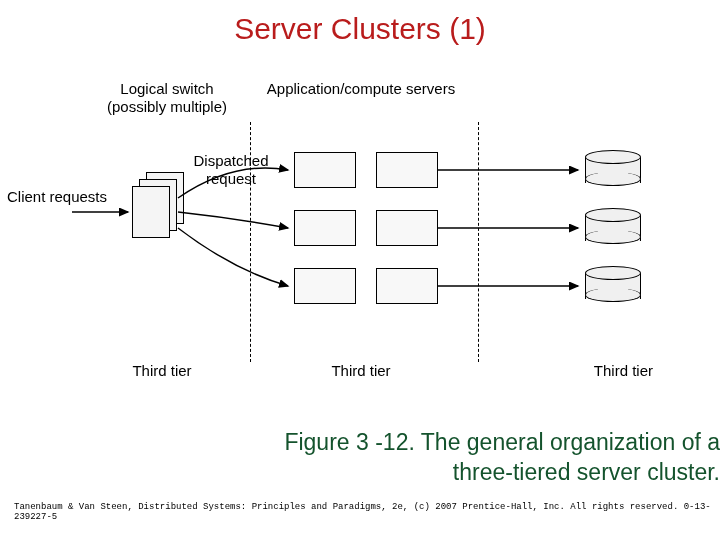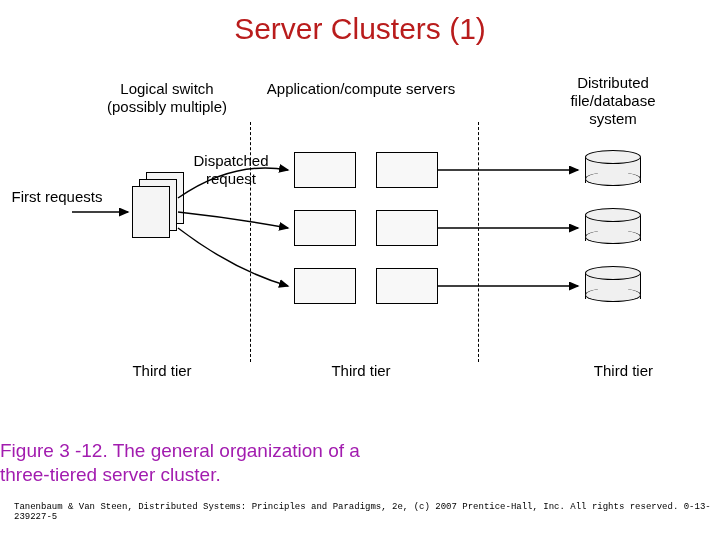--- a/index.html
+++ b/index.html
@@ -31,24 +31,24 @@
       font-size: 15px;
       color: #000;
       text-align: center;
       line-height: 1.2;
     }
     .caption {
       position: absolute;
       bottom: 52px;
       left: 0;
       width: 100%;
-      text-align: left;
-      font-size: 19px;
+      text-align: right;
+      font-size: 23px;
       line-height: 1.3;
-      color: #a21caf;
+      color: #14532d;
     }
     .footer {
       position: absolute;
       bottom: 18px;
       left: 14px;
       font-size: 9px;
       font-family: Liberation Mono, monospace;
       color: #000;
     }
     .switch-stack {
@@ -116,23 +116,22 @@
   </style>
 </head>
 <body>
 
 <h1 class="title">Server Clusters (1)</h1>
 
 <div class="diagram">
 
   <div class="label" style="left:218px; top:0; width:210px;">Application/compute servers</div>
   <div class="label" style="left:64px; top:0; width:130px;">Logical switch<br>(possibly multiple)</div>
-  <div class="label" style="left:520px; top:-6px; width:110px;">Distributed<br>file/database<br>system</div>
 
-  <div class="label" style="left:-36px; top:108px; width:110px;">First requests</div>
+  <div class="label" style="left:-36px; top:108px; width:110px;">Client requests</div>
 
   <div class="label" style="left:148px; top:72px; width:90px;">Dispatched<br>request</div>
 
   <div class="label" style="left:84px; top:282px; width:80px;">Third tier</div>
   <div class="label" style="left:278px; top:282px; width:90px;">Third tier</div>
   <div class="label" style="left:535px; top:282px; width:80px;text-align:right;">Third tier</div>
 
   <div class="dashed-v" style="left:212px; top:42px;"></div>
   <div class="dashed-v" style="left:440px; top:42px;"></div>
 

